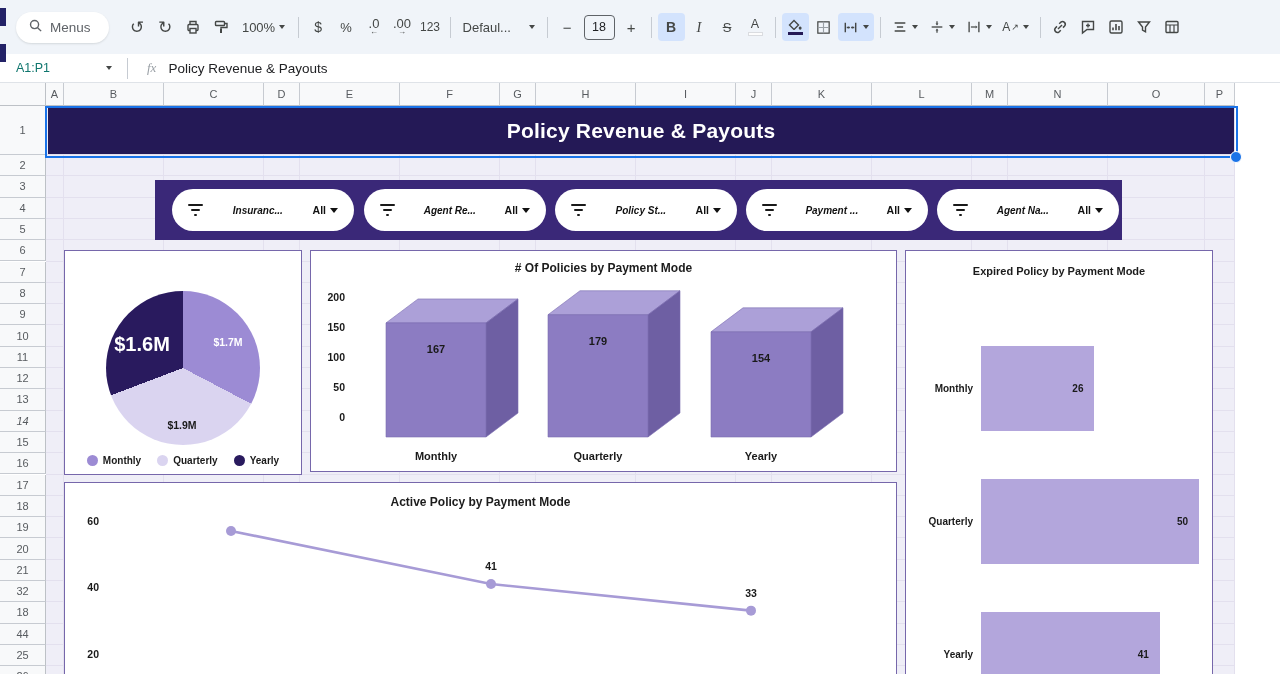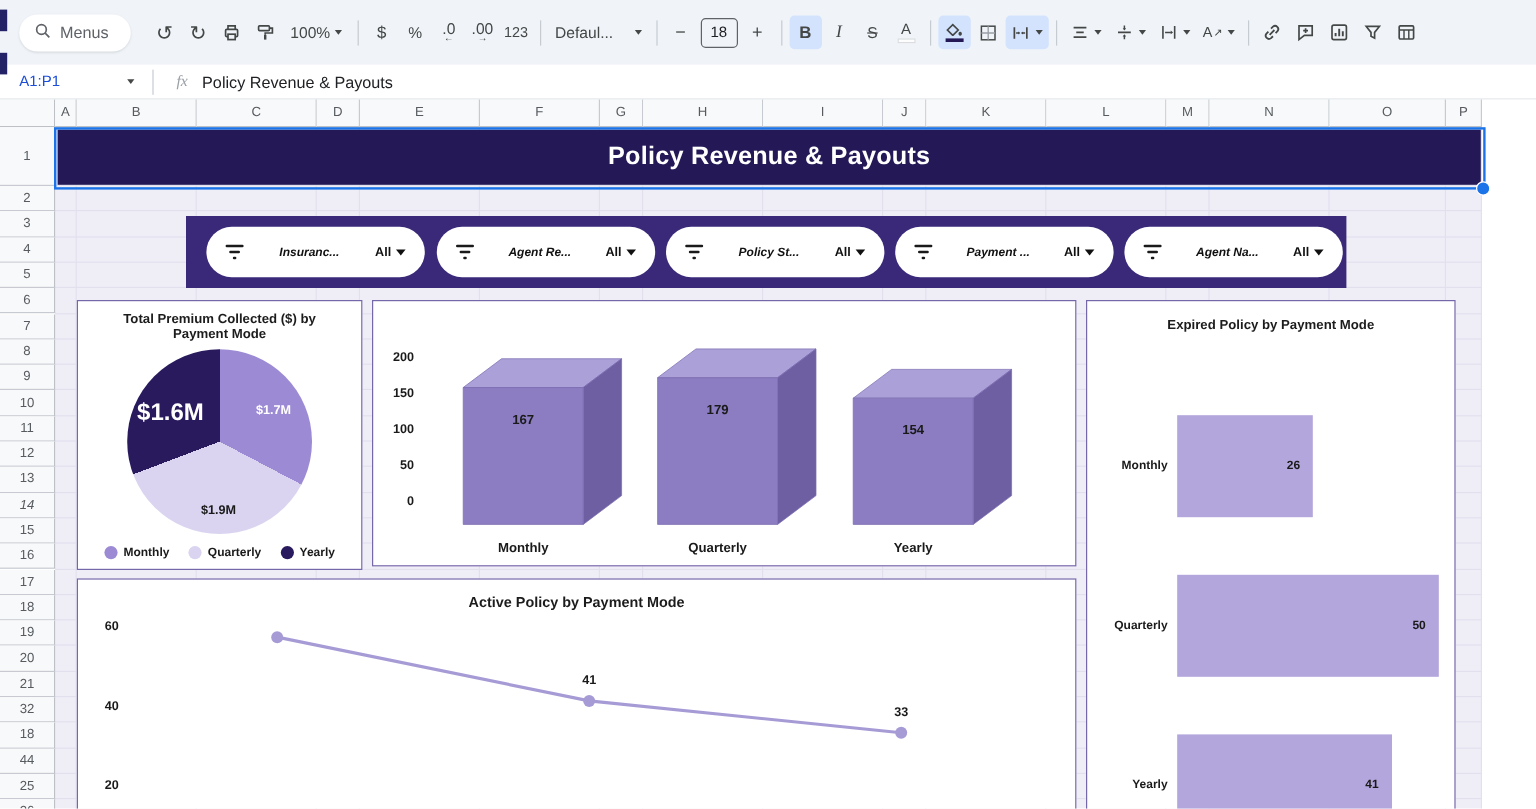--- a/index.html
+++ b/index.html
@@ -30,21 +30,21 @@
   .strike-t{font-size:13px;text-decoration:line-through;}
   .abar{display:flex;flex-direction:column;align-items:center;gap:2px;}
   .abar .bar{width:15px;height:3.5px;}
   .bar-white{background:#fdfdfd;border:1px solid #dadce0;box-sizing:border-box;}
   .bar-navy{background:#241956;}
 
   
   .fbar{position:absolute;top:54px;left:0;width:1280px;height:29px;background:#fff;
         border-bottom:1px solid #dfe3e8;display:flex;align-items:center;box-sizing:border-box;}
   .name-box{width:96px;display:flex;align-items:center;justify-content:space-between;
-            padding:0 10px 0 16px;font-size:12.5px;color:#1d4ed8;}
+            padding:0 10px 0 16px;font-size:12.5px;color:#0f766e;}
   .fx{font-family:"Liberation Serif",serif;font-style:italic;color:#9aa0a6;font-size:13px;
       margin:0 12px 0 14px;}
   .fvalue{font-size:13.5px;color:#202124;}
 
   
   .corner{position:absolute;top:83px;left:0;width:46px;height:23px;background:#f8f9fa;
           border-right:1px solid #bdc1c6;border-bottom:1px solid #bdc1c6;box-sizing:border-box;}
   .col-h{position:absolute;top:83px;height:23px;background:#f8f9fa;border-right:1px solid #c7cbd1;
          border-bottom:1px solid #bdc1c6;box-sizing:border-box;color:#575b5f;font-size:11px;
          display:flex;align-items:center;justify-content:center;}
@@ -442,24 +442,20 @@
         </span>
       <span class="pill-label">Agent Na...</span>
       <span class="pill-all">
           <span>All</span>
           <span class="c"></span>
         </span>
     </div>
   </div>
 
   <div class="chart-box" id="pie-box">
-    <div class="c-title" id="pie-title">
-      <div>Total Premium Collected ($) by</div>
-      <div>Payment Mode</div>
-    </div>
     <div id="pie-circle" style="background: conic-gradient(rgb(156, 139, 212) 0deg, rgb(156, 139, 212) 117.692deg, rgb(218, 212, 240) 117.692deg, rgb(218, 212, 240) 249.231deg, rgb(41, 26, 94) 249.231deg, rgb(41, 26, 94) 360deg);"></div>
     <div class="pie-lab" id="pie-lab-y">$1.6M</div>
     <div class="pie-lab" id="pie-lab-m">$1.7M</div>
     <div class="pie-lab" id="pie-lab-q">$1.9M</div>
     <div class="legend">
       <span class="leg-item">
           <span class="leg-dot" id="dot0" style="background: rgb(156, 139, 212);"></span>
           <span>Monthly</span>
         </span>
       <span class="leg-item">
@@ -467,20 +463,21 @@
           <span>Quarterly</span>
         </span>
       <span class="leg-item">
           <span class="leg-dot" id="dot2" style="background: rgb(41, 26, 94);"></span>
           <span>Yearly</span>
         </span>
     </div>
   </div>
 
   <div class="chart-box" id="bar3d-box">
+    <div class="c-title" id="bar3d-title"># Of Policies by Payment Mode</div>
     <svg id="bar3d-svg" width="584" height="219">
         <text x="34" y="50" font-size="10.5" text-anchor="end" font-weight="700" fill="#1a1a1a" font-family="&quot;Liberation Sans&quot;,sans-serif">200</text>
         <text x="34" y="80" font-size="10.5" text-anchor="end" font-weight="700" fill="#1a1a1a" font-family="&quot;Liberation Sans&quot;,sans-serif">150</text>
         <text x="34" y="110" font-size="10.5" text-anchor="end" font-weight="700" fill="#1a1a1a" font-family="&quot;Liberation Sans&quot;,sans-serif">100</text>
         <text x="34" y="140" font-size="10.5" text-anchor="end" font-weight="700" fill="#1a1a1a" font-family="&quot;Liberation Sans&quot;,sans-serif">50</text>
         <text x="34" y="170" font-size="10.5" text-anchor="end" font-weight="700" fill="#1a1a1a" font-family="&quot;Liberation Sans&quot;,sans-serif">0</text>
         <polygon points="75,71.939 107,47.93899999999999 207,47.93899999999999 175,71.939" fill="#aca0d8" stroke="#7a6bb0" stroke-width="0.6"></polygon>
         <polygon points="175,71.939 207,47.93899999999999 207,162 175,186" fill="#6e5fa3" stroke="#7a6bb0" stroke-width="0.6"></polygon>
         <polygon points="75,71.939 175,71.939 175,186 75,186" fill="#8c7cc2" stroke="#7a6bb0" stroke-width="0.6"></polygon>
         <text x="125" y="101.939" font-size="11" text-anchor="middle" font-weight="700" fill="#1a1a1a" font-family="&quot;Liberation Sans&quot;,sans-serif">167</text>

